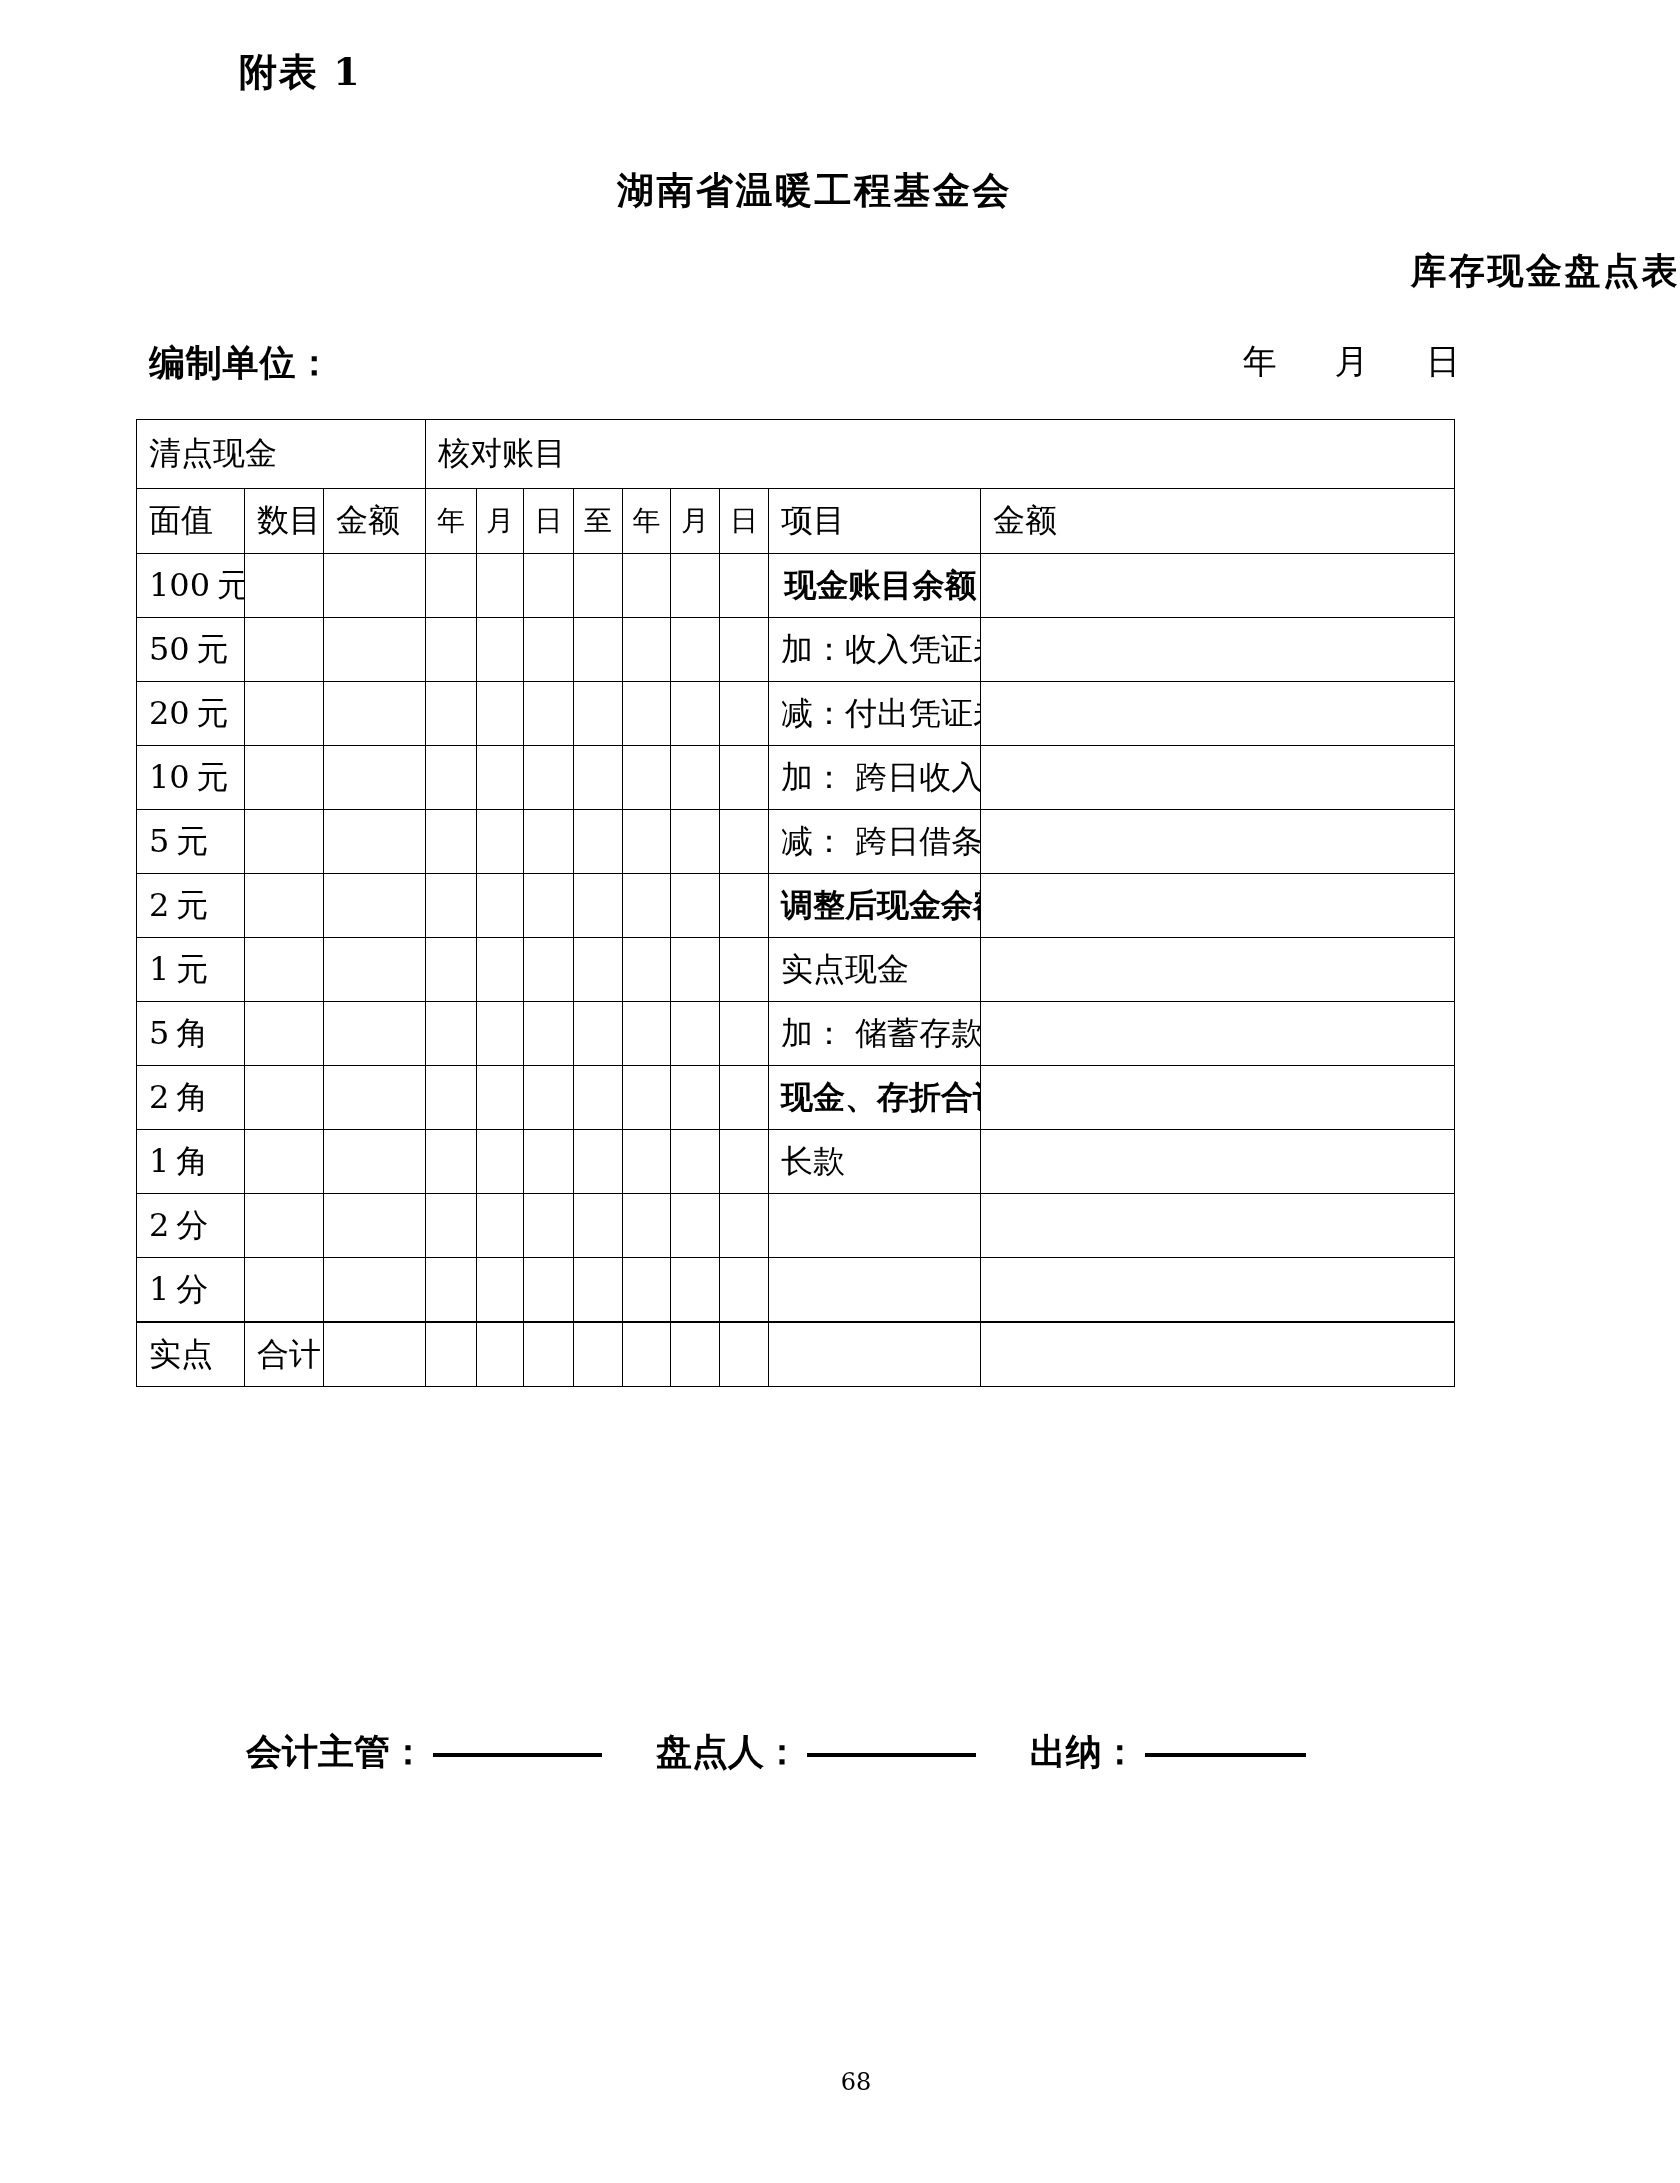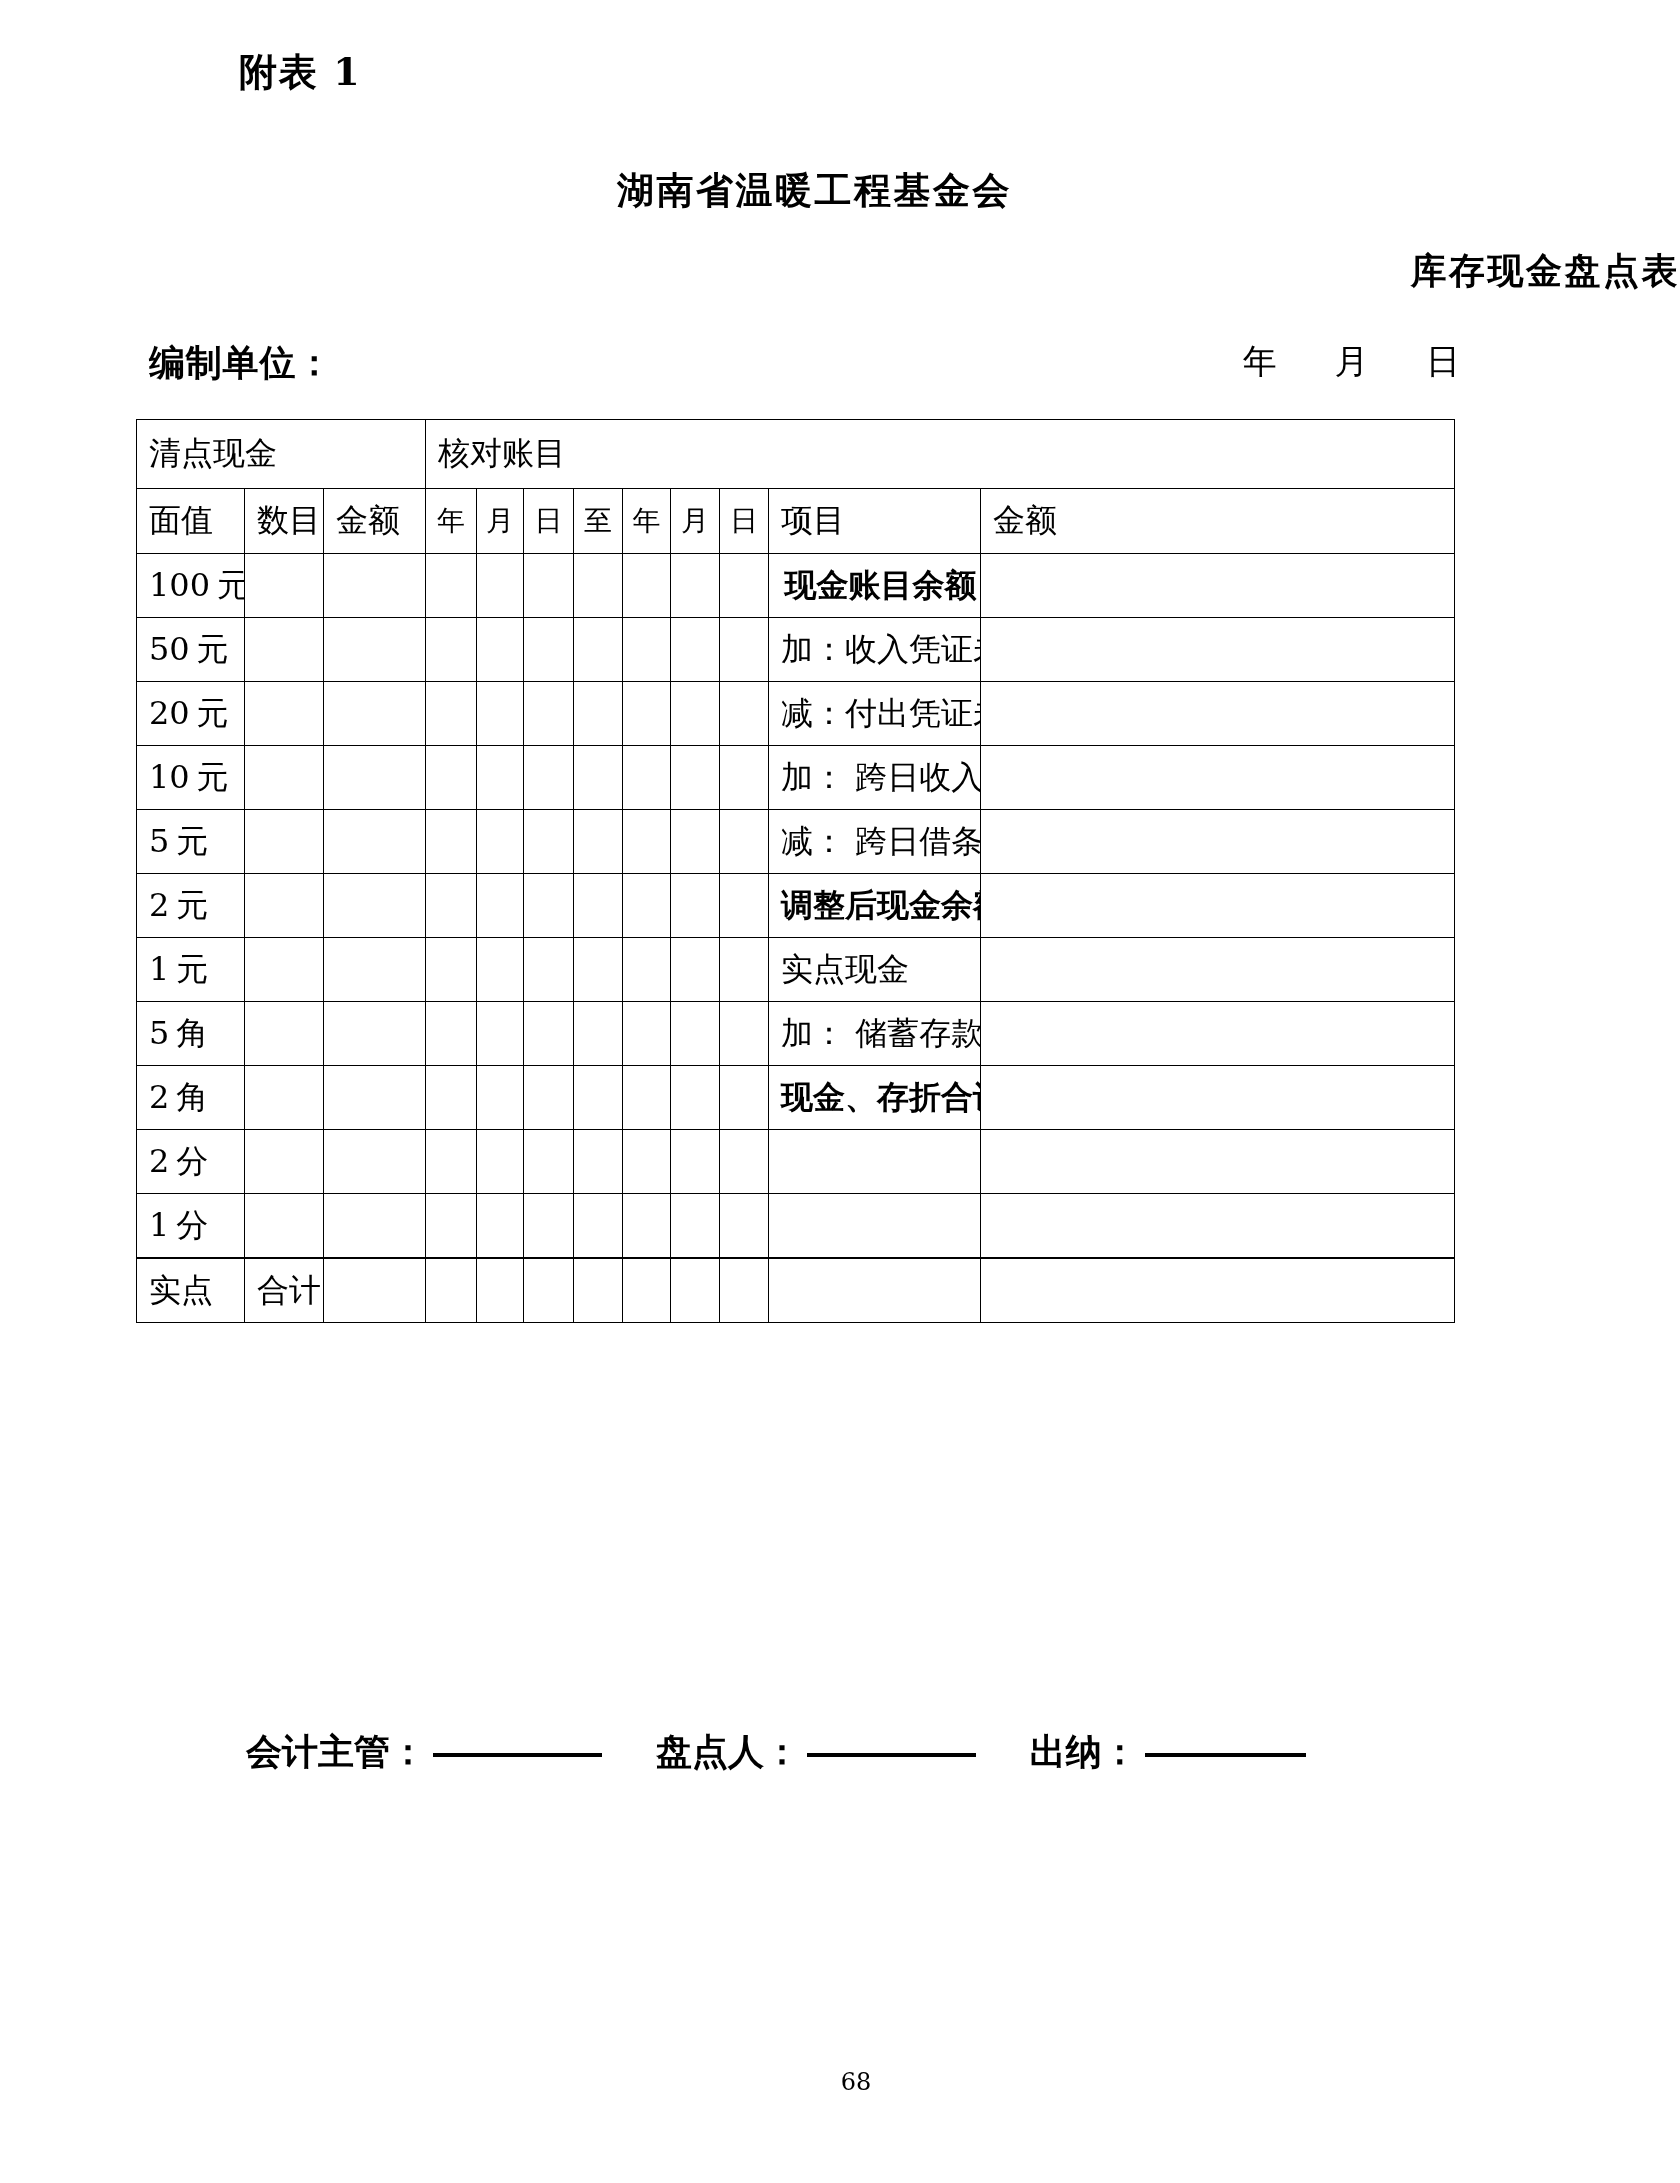--- a/index.html
+++ b/index.html
@@ -323,20 +323,34 @@
           <td class="narrow"></td>
           <td class="narrow"></td>
           <td class="narrow"></td>
           <td class="narrow"></td>
           <td class="narrow"></td>
           <td class="narrow"></td>
           <td class="b">现金、存折合计</td>
           <td></td>
         </tr>
         <tr>
+          <td><span class="den"><span class="num">1</span><span class="unit">角</span></span></td>
+          <td></td>
+          <td></td>
+          <td class="narrow"></td>
+          <td class="narrow"></td>
+          <td class="narrow"></td>
+          <td class="narrow"></td>
+          <td class="narrow"></td>
+          <td class="narrow"></td>
+          <td class="narrow"></td>
+          <td>长款</td>
+          <td></td>
+        </tr>
+        <tr>
           <td><span class="den"><span class="num">2</span><span class="unit">分</span></span></td>
           <td></td>
           <td></td>
           <td class="narrow"></td>
           <td class="narrow"></td>
           <td class="narrow"></td>
           <td class="narrow"></td>
           <td class="narrow"></td>
           <td class="narrow"></td>
           <td class="narrow"></td>

